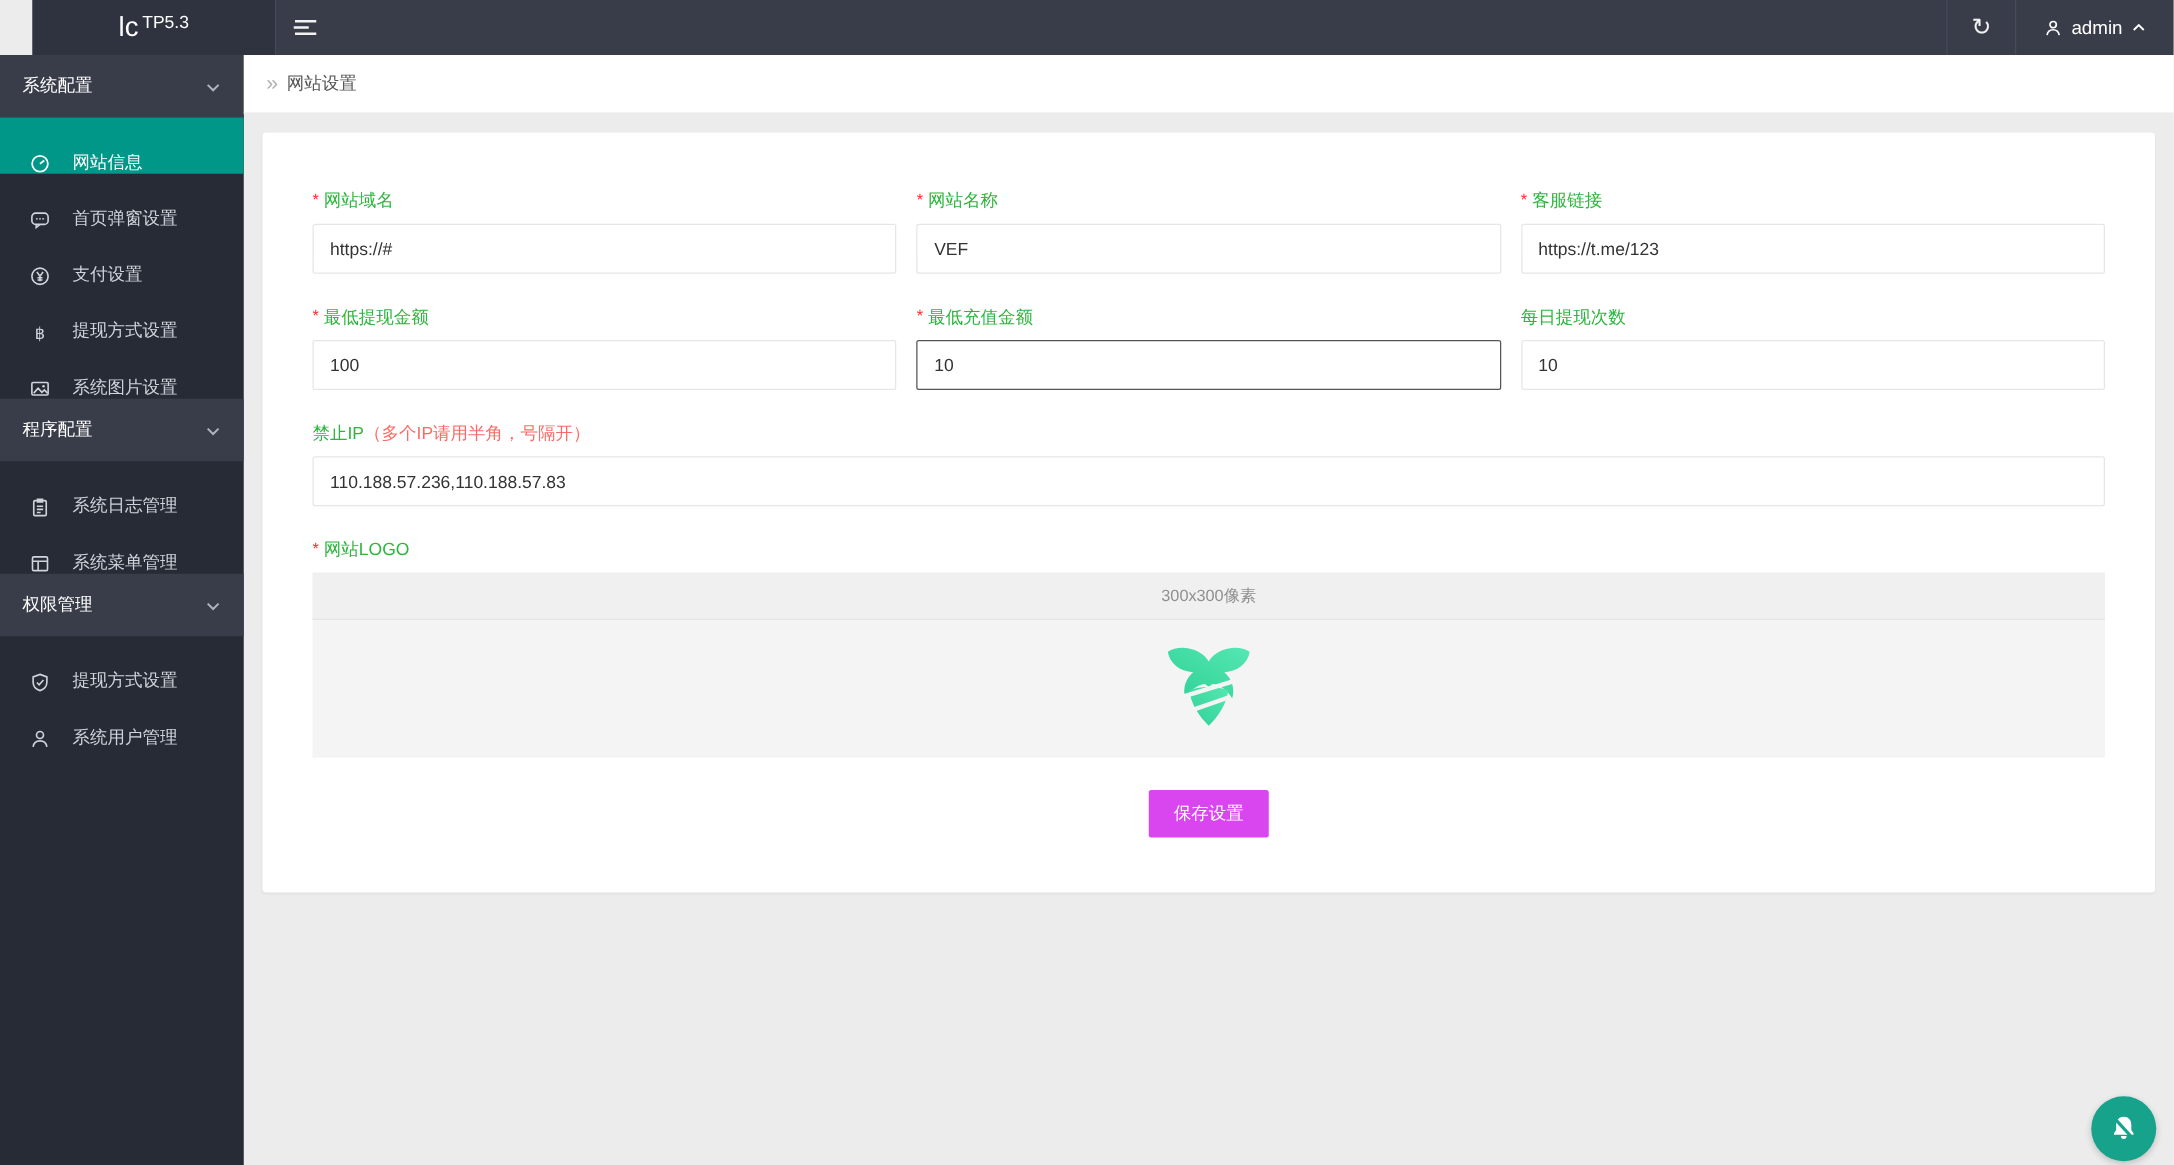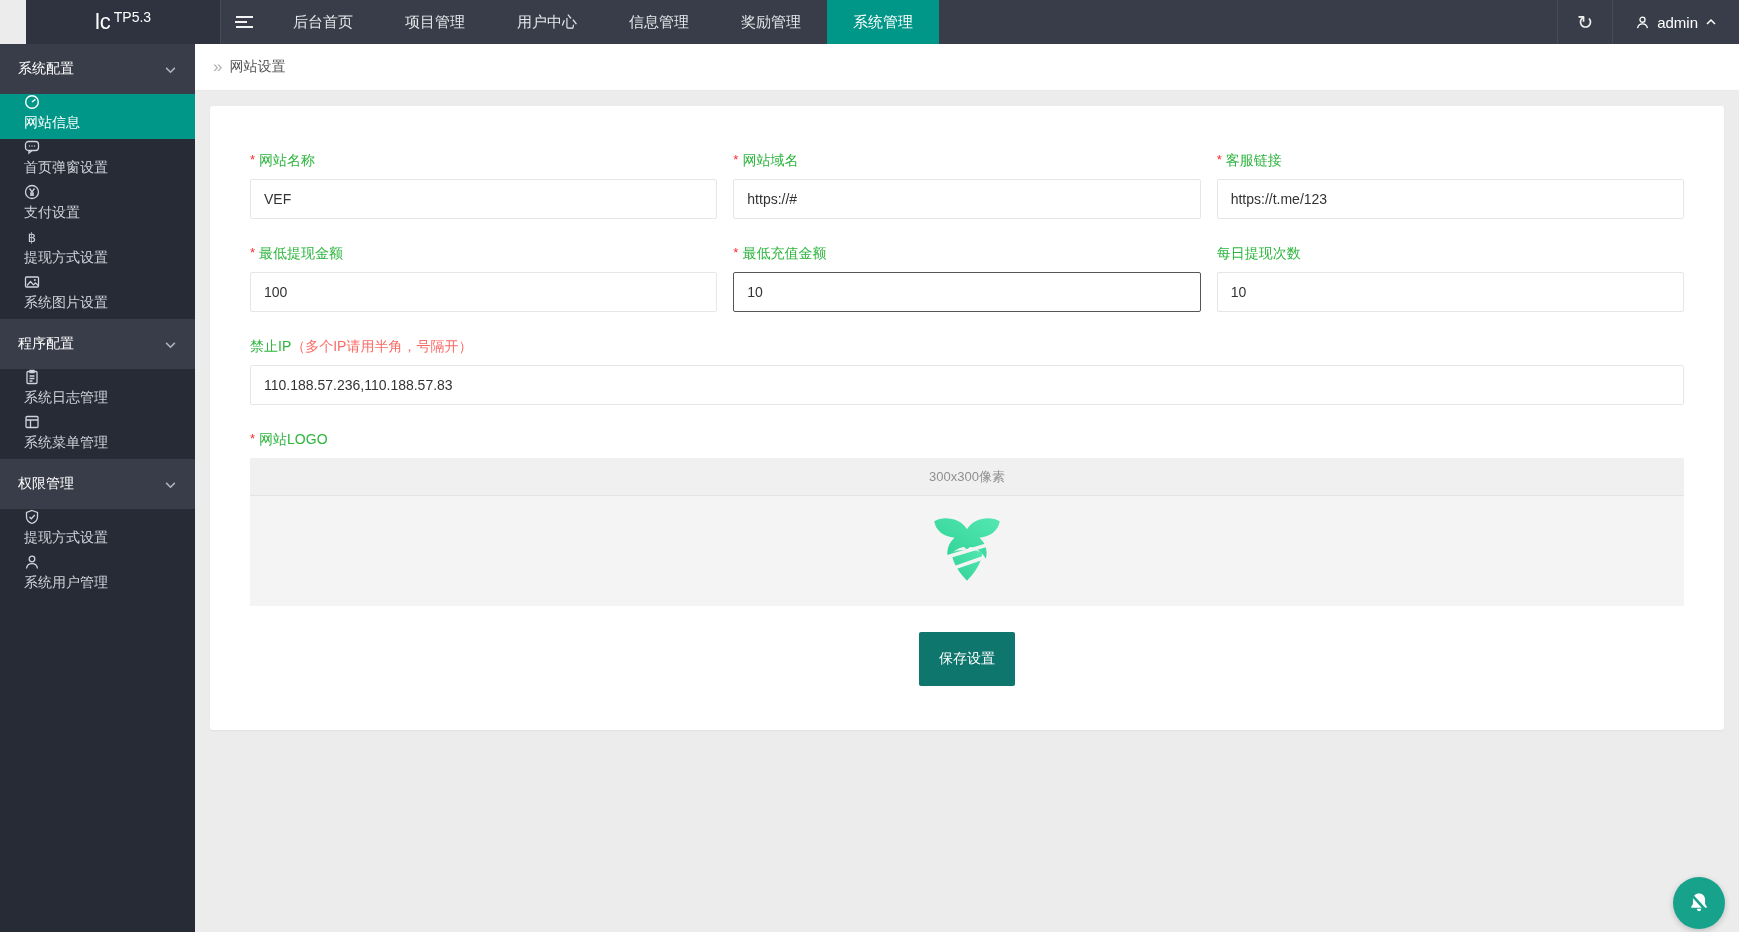--- a/index.html
+++ b/index.html
@@ -28,22 +28,22 @@
     font-size:15px; cursor:pointer; }
 
   
   .frame { flex:1; display:flex; min-height:0; }
 
   
   .sidebar { width:195px; background:#262B35; color:#d7dae0; flex:0 0 195px; overflow:hidden; }
   .side-section-header { height:50px; background:#393D49; display:flex; align-items:center;
     padding:0 18px; font-size:14px; color:#fff; cursor:pointer; }
   .side-section-header .chev { margin-left:auto; }
-  .side-item { height:45px; display:flex; align-items:flex-start; gap:4px; padding:0 14px 0 24px;
-    font-size:14px; color:#cfd3db; cursor:pointer;flex-direction:column; }
+  .side-item { height:45px; display:flex; align-items:flex-end; gap:18px; padding:0 14px 0 24px;
+    font-size:14px; color:#cfd3db; cursor:pointer; }
   .side-item.active { background:#009688; color:#fff; }
   .side-item svg, .side-item .gicon { flex:0 0 16px; }
   .gicon { width:16px; height:16px; display:inline-flex; align-items:center; justify-content:center;
     font-size:13px; line-height:1; }
 
   
   .main { flex:1; display:flex; flex-direction:column; min-width:0; }
   .breadcrumb-bar { height:47px; background:#fff; display:flex; align-items:center;
     padding:0 18px; border-bottom:1px solid #e8e8e8; flex:0 0 47px; }
   .crumb-caret { color:#b0b0b0; font-size:17px; margin-right:7px; }
@@ -63,21 +63,21 @@
   .txt.focused { border-color:#555; }
   .span3 { grid-column:1 / span 3; }
 
   .upload-box { border:0; }
   .upload-head { height:38px; background:#f0f0f0; border-bottom:1px solid #e4e4e4;
     display:flex; align-items:center; justify-content:center; color:#8f8f8f; font-size:13px; }
   .upload-body { height:110px; background:#f4f4f4; display:flex; align-items:center;
     justify-content:center; cursor:pointer; }
 
   .save-row { display:flex; justify-content:center; }
-  .save-btn { height:54px; padding:0 20px; background:#0f766e; color:#fff; border:0;
+  .save-btn { height:38px; padding:0 20px; background:#d946ef; color:#fff; border:0;
     border-radius:2px; font-size:14px; cursor:pointer;
     font-family:"Liberation Sans","DejaVu Sans",sans-serif; }
 
   
   .fab { position:absolute; right:14px; bottom:3px; width:52px; height:52px; border-radius:50%;
     background:#17A28C; display:flex; align-items:center; justify-content:center;
     cursor:pointer; box-shadow:0 2px 6px rgba(0,0,0,.2); }
 
   svg { display:block; }
 </style>
@@ -87,28 +87,20 @@
 <div class="topbar">
   <div class="logo-area">
     <span>lc</span>
     <sup>TP5.3</sup>
   </div>
   <div class="hamburger">
       <i></i>
       <i></i>
       <i></i>
     </div>
-  <div class="nav">
-    <div class="nav-item">后台首页</div>
-    <div class="nav-item">项目管理</div>
-    <div class="nav-item">用户中心</div>
-    <div class="nav-item">信息管理</div>
-    <div class="nav-item">奖励管理</div>
-    <div class="nav-item active">系统管理</div>
-  </div>
   <div class="topbar-right">
     <div class="refresh-btn">↻</div>
     <div class="user-box">
       <span>
         <svg width="15" height="15" viewBox="0 0 16 16" fill="none" stroke="#fff" stroke-width="1.4">
           <circle cx="8" cy="5" r="2.7"></circle>
             <path d="M2.8 14c.5-3.4 2.5-4.6 5.2-4.6S12.7 10.6 13.2 14"></path>
         </svg>
       </span>
       <span>admin</span>
@@ -217,27 +209,27 @@
     <div class="breadcrumb-bar">
       <span class="crumb-caret">»</span>
       <span class="crumb-text">网站设置</span>
     </div>
 
     <div class="content">
       <div class="card">
         <div class="form-grid">
 
           <div>
+            <label class="field-label"><span class="star">*</span><span>网站域名</span></label>
+            <input class="txt" type="text" value="https://#" style="">
+          </div>
+
+          <div>
             <label class="field-label"><span class="star">*</span><span>网站名称</span></label>
             <input class="txt" type="text" value="VEF" style="">
-          </div>
-
-          <div>
-            <label class="field-label"><span class="star">*</span><span>网站域名</span></label>
-            <input class="txt" type="text" value="https://#" style="">
           </div>
 
           <div>
             <label class="field-label"><span class="star">*</span><span>客服链接</span></label>
             <input class="txt" type="text" value="https://t.me/123" style="">
           </div>
 
           <div>
             <label class="field-label"><span class="star">*</span><span>最低提现金额</span></label>
             <input class="txt" type="text" value="100" style="">

